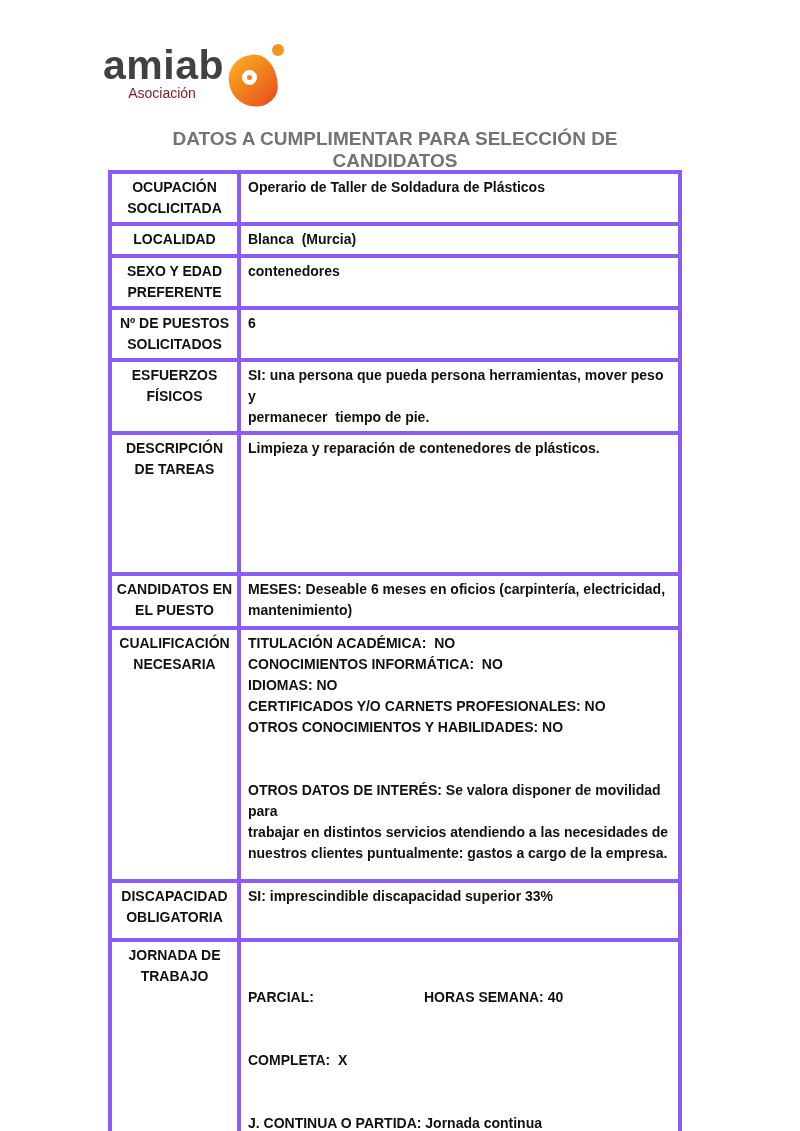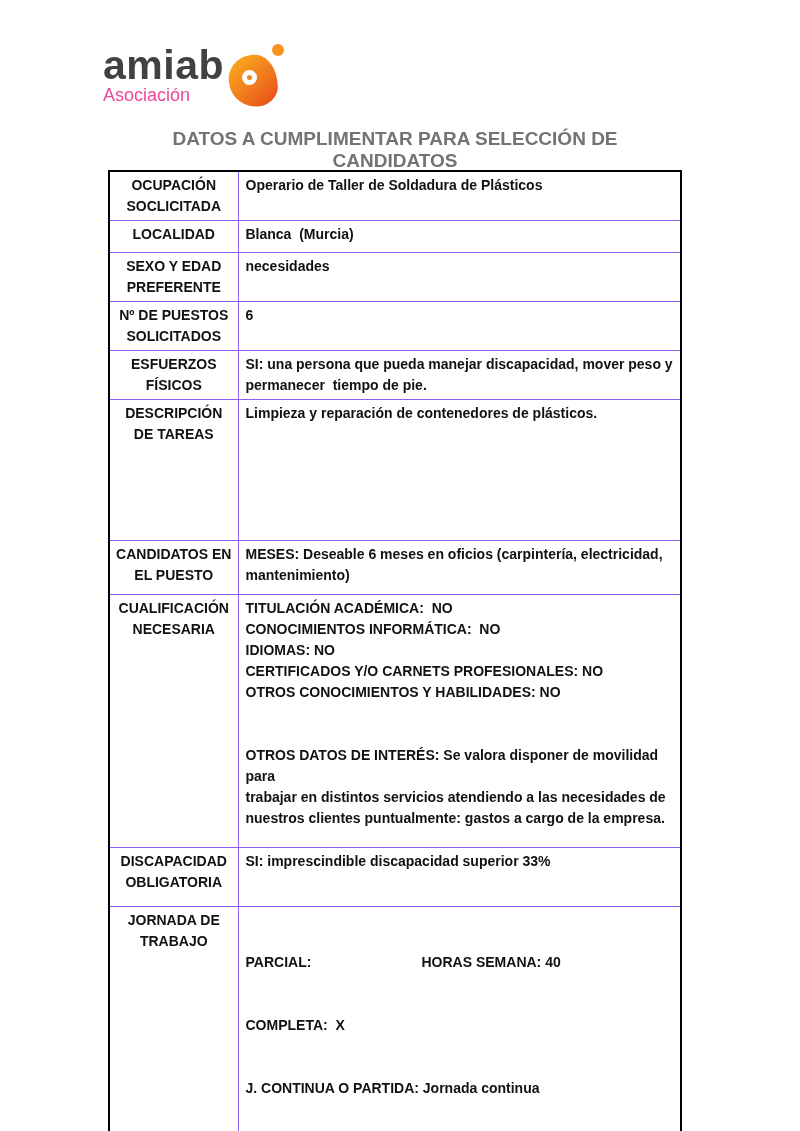--- a/index.html
+++ b/index.html
@@ -10,21 +10,21 @@
     height: 1131px;
     background: #ffffff;
     font-family: "Liberation Sans", sans-serif;
     overflow: hidden;
   }
 
   
   .logo { position: absolute; left: 103px; top: 44px; display: flex; align-items: flex-start; }
   .logo-text { display: flex; flex-direction: column; }
   .brand { font-size: 41px; font-weight: 700; color: #414042; line-height: 1.05; letter-spacing: 0.5px; }
-  .subtitle { font-size: 18px; font-weight: 400; color: #ec4899; text-align: left; padding-right: 3px; margin-top: -2px; }
+  .subtitle { font-size: 14px; font-weight: 400; color: #7f1d1d; text-align: center; padding-right: 3px; margin-top: -2px; }
   .logo-icon { position: relative; width: 58px; height: 66px; margin-left: 5px; }
   .blob {
     position: absolute; left: 0; top: 11px; width: 48px; height: 52px;
     background: linear-gradient(145deg, #faa21e 15%, #f07a1d 55%, #e94e1b 95%);
     border-radius: 54% 46% 46% 60% / 48% 56% 40% 54%;
     transform: rotate(-8deg);
   }
   .ring {
     position: absolute; left: 13px; top: 26px; width: 15px; height: 15px;
     border: 5px solid #ffffff; border-radius: 50%;
@@ -37,21 +37,21 @@
     text-align: center; font-size: 19px; font-weight: 700; color: #737373;
   }
 
   
   .form-table {
     position: absolute; left: 108px; top: 170px; width: 574px;
     border-collapse: collapse; table-layout: fixed;
     border: 2px solid #000;
   }
   .form-table td {
-    border: 1px solid #8b5cf6;
+    border: 4px solid #8b5cf6;
     vertical-align: top;
     font-size: 14px; font-weight: 700; color: #111;
     line-height: 21px;
     padding: 3px 7px;
     white-space: pre-wrap;
     overflow: hidden;
   }
   td.lbl { width: 129px; text-align: center; padding: 3px 4px; }
   .val.center { }
   .jr-line1 { display: flex; }
@@ -81,29 +81,29 @@
         <tr style="height:37px">
       <td class="lbl">OCUPACIÓN SOCLICITADA</td>
       <td class="val center">Operario de Taller de Soldadura de Plásticos</td>
     </tr>
     <tr style="height:32px">
       <td class="lbl">LOCALIDAD</td>
       <td class="val center">Blanca  (Murcia)</td>
     </tr>
     <tr style="height:37px">
       <td class="lbl">SEXO Y EDAD PREFERENTE</td>
-      <td class="val center">necesidades</td>
+      <td class="val center">contenedores</td>
     </tr>
     <tr style="height:37px">
       <td class="lbl">Nº DE PUESTOS SOLICITADOS</td>
       <td class="val center">6</td>
     </tr>
     <tr style="height:42px">
       <td class="lbl">ESFUERZOS FÍSICOS</td>
-      <td class="val">SI: una persona que pueda manejar discapacidad, mover peso y
+      <td class="val">SI: una persona que pueda persona herramientas, mover peso y
 permanecer  tiempo de pie.</td>
     </tr>
     <tr style="height:141px">
       <td class="lbl">DESCRIPCIÓN DE TAREAS</td>
       <td class="val center">Limpieza y reparación de contenedores de plásticos.</td>
     </tr>
     <tr style="height:54px">
       <td class="lbl">CANDIDATOS EN EL PUESTO</td>
       <td class="val">MESES: Deseable 6 meses en oficios (carpintería, electricidad,
 mantenimiento)</td>

